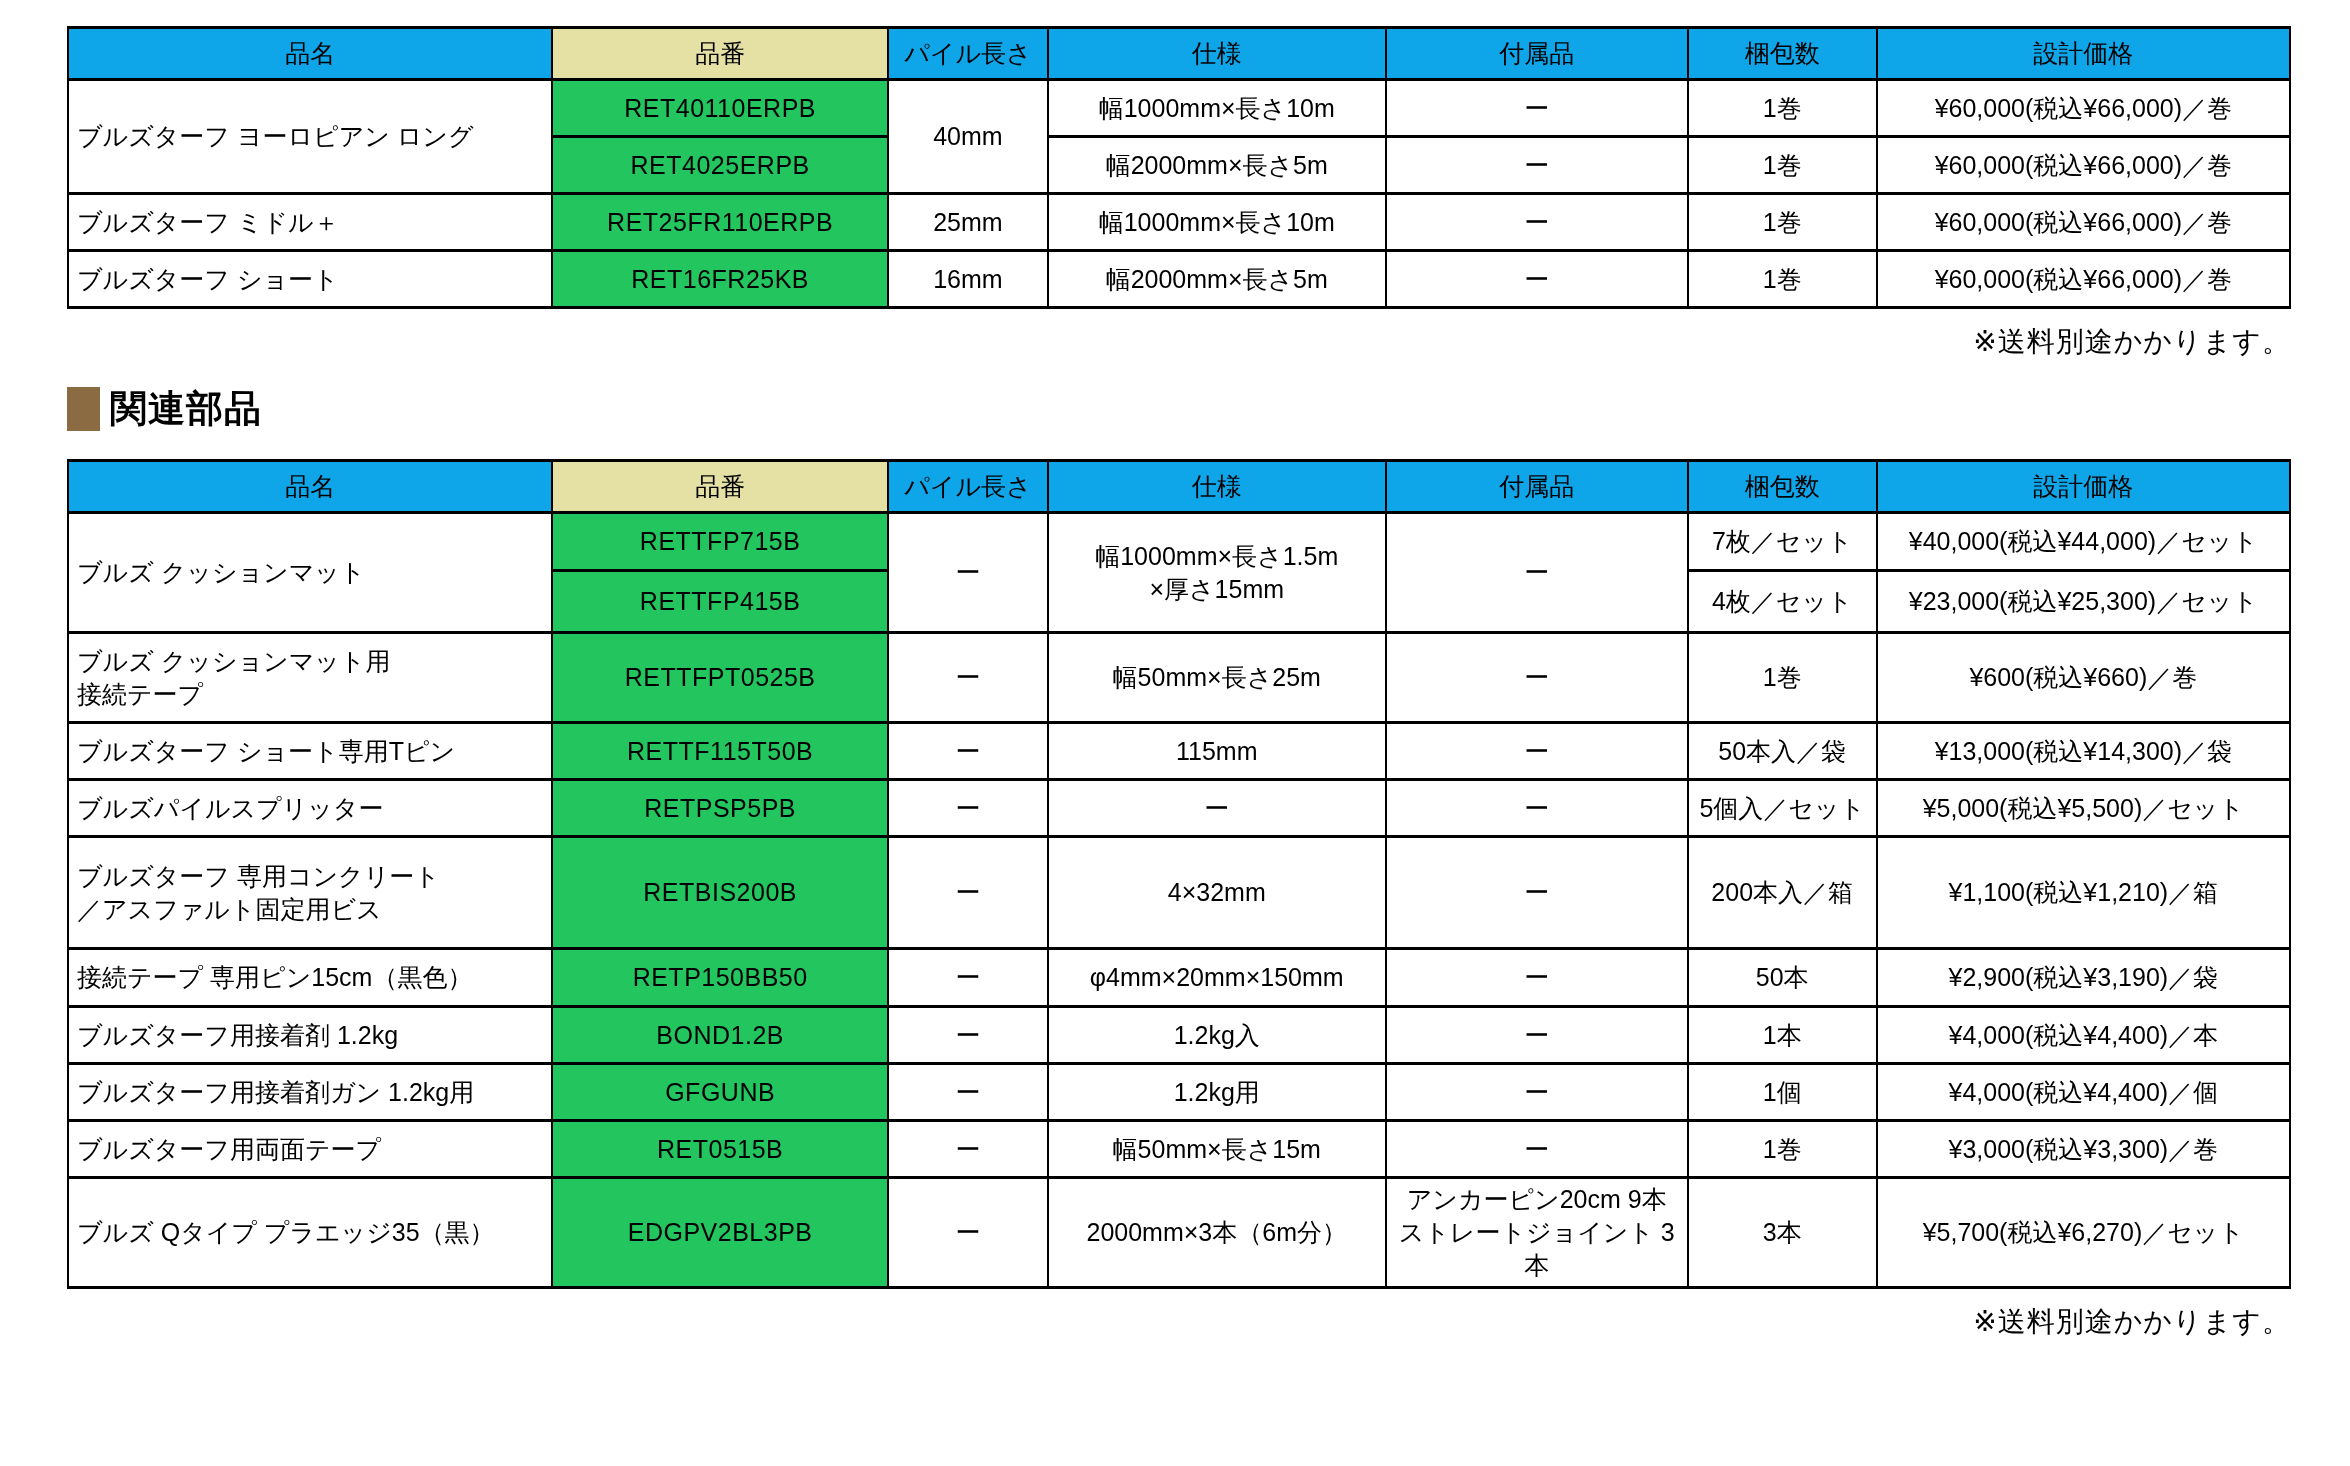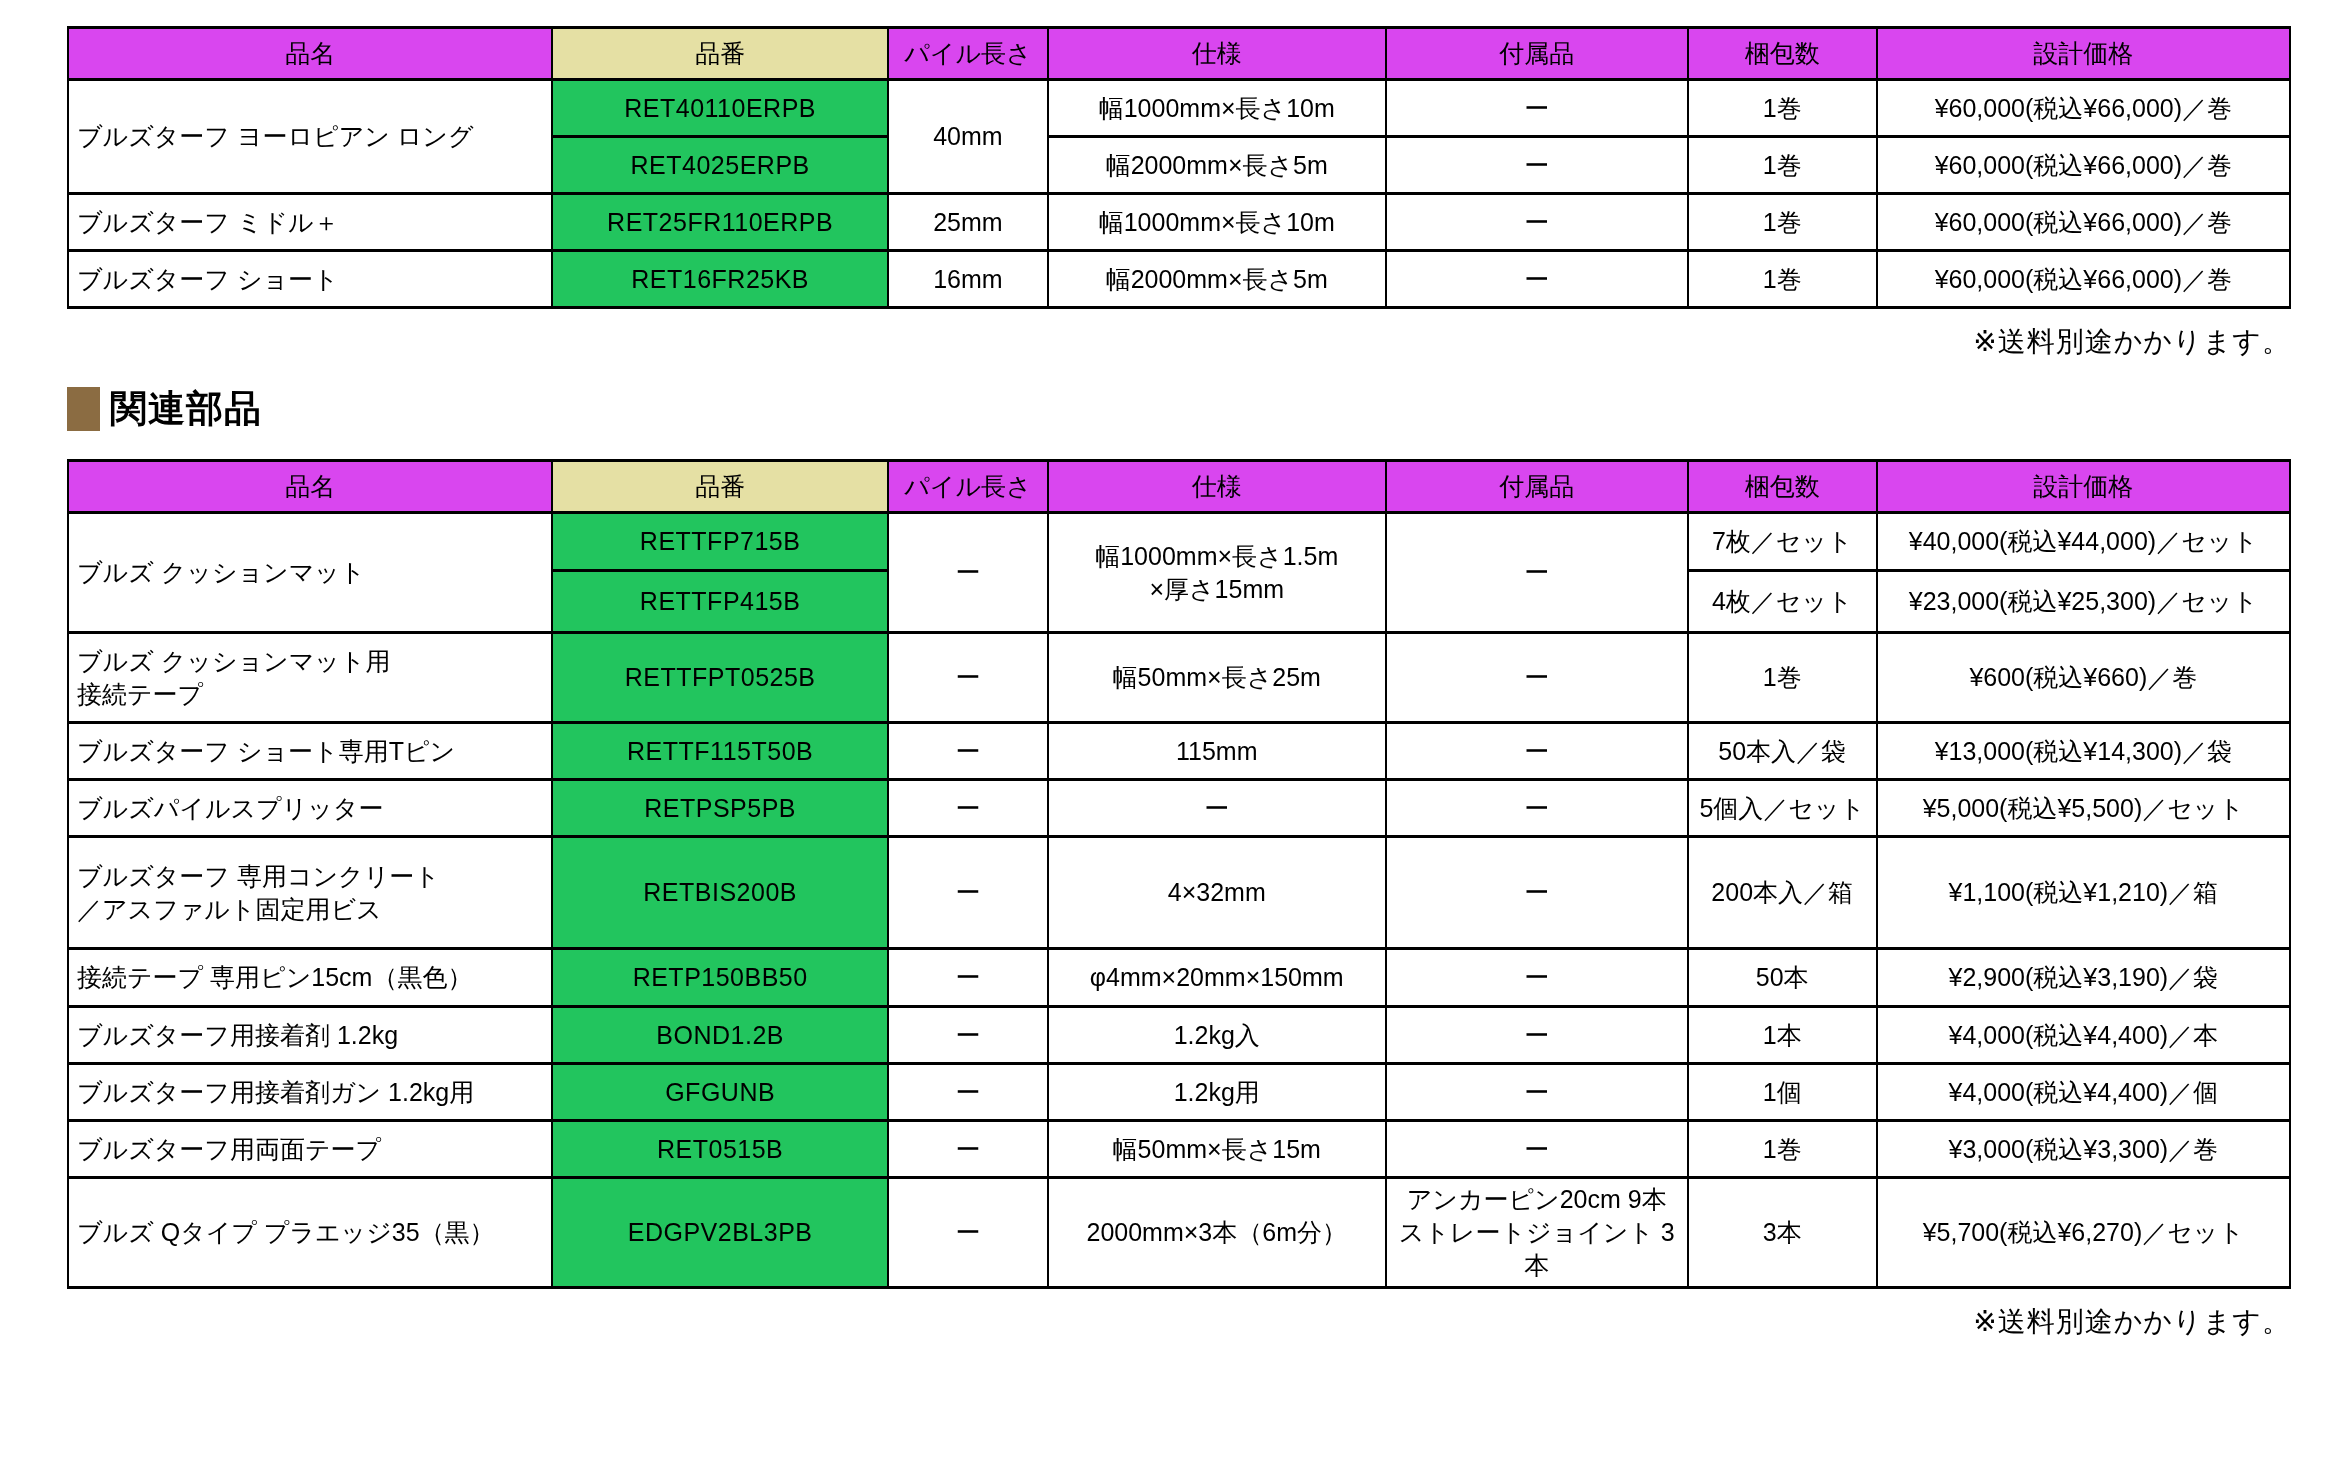--- a/index.html
+++ b/index.html
@@ -48,21 +48,21 @@
     border-left: 2px solid #000;
     border-right: 2px solid #000;
     vertical-align: middle;
     text-align: center;
     font-size: 25px;
     font-weight: normal;
     padding: 4px 8px;
     overflow: hidden;
   }
   .price-table thead tr { height: 52px; }
-  .price-table th { background: #d946ef; }
+  .price-table th { background: #0ea5e9; }
   .price-table th.code-h { background: #e5e0a4; }
   td.code {
     background: #22c55e;
     font-weight: normal;
     letter-spacing: 0.5px;
   }
   td.name {
     text-align: left;
     padding-left: 8px;
   }

